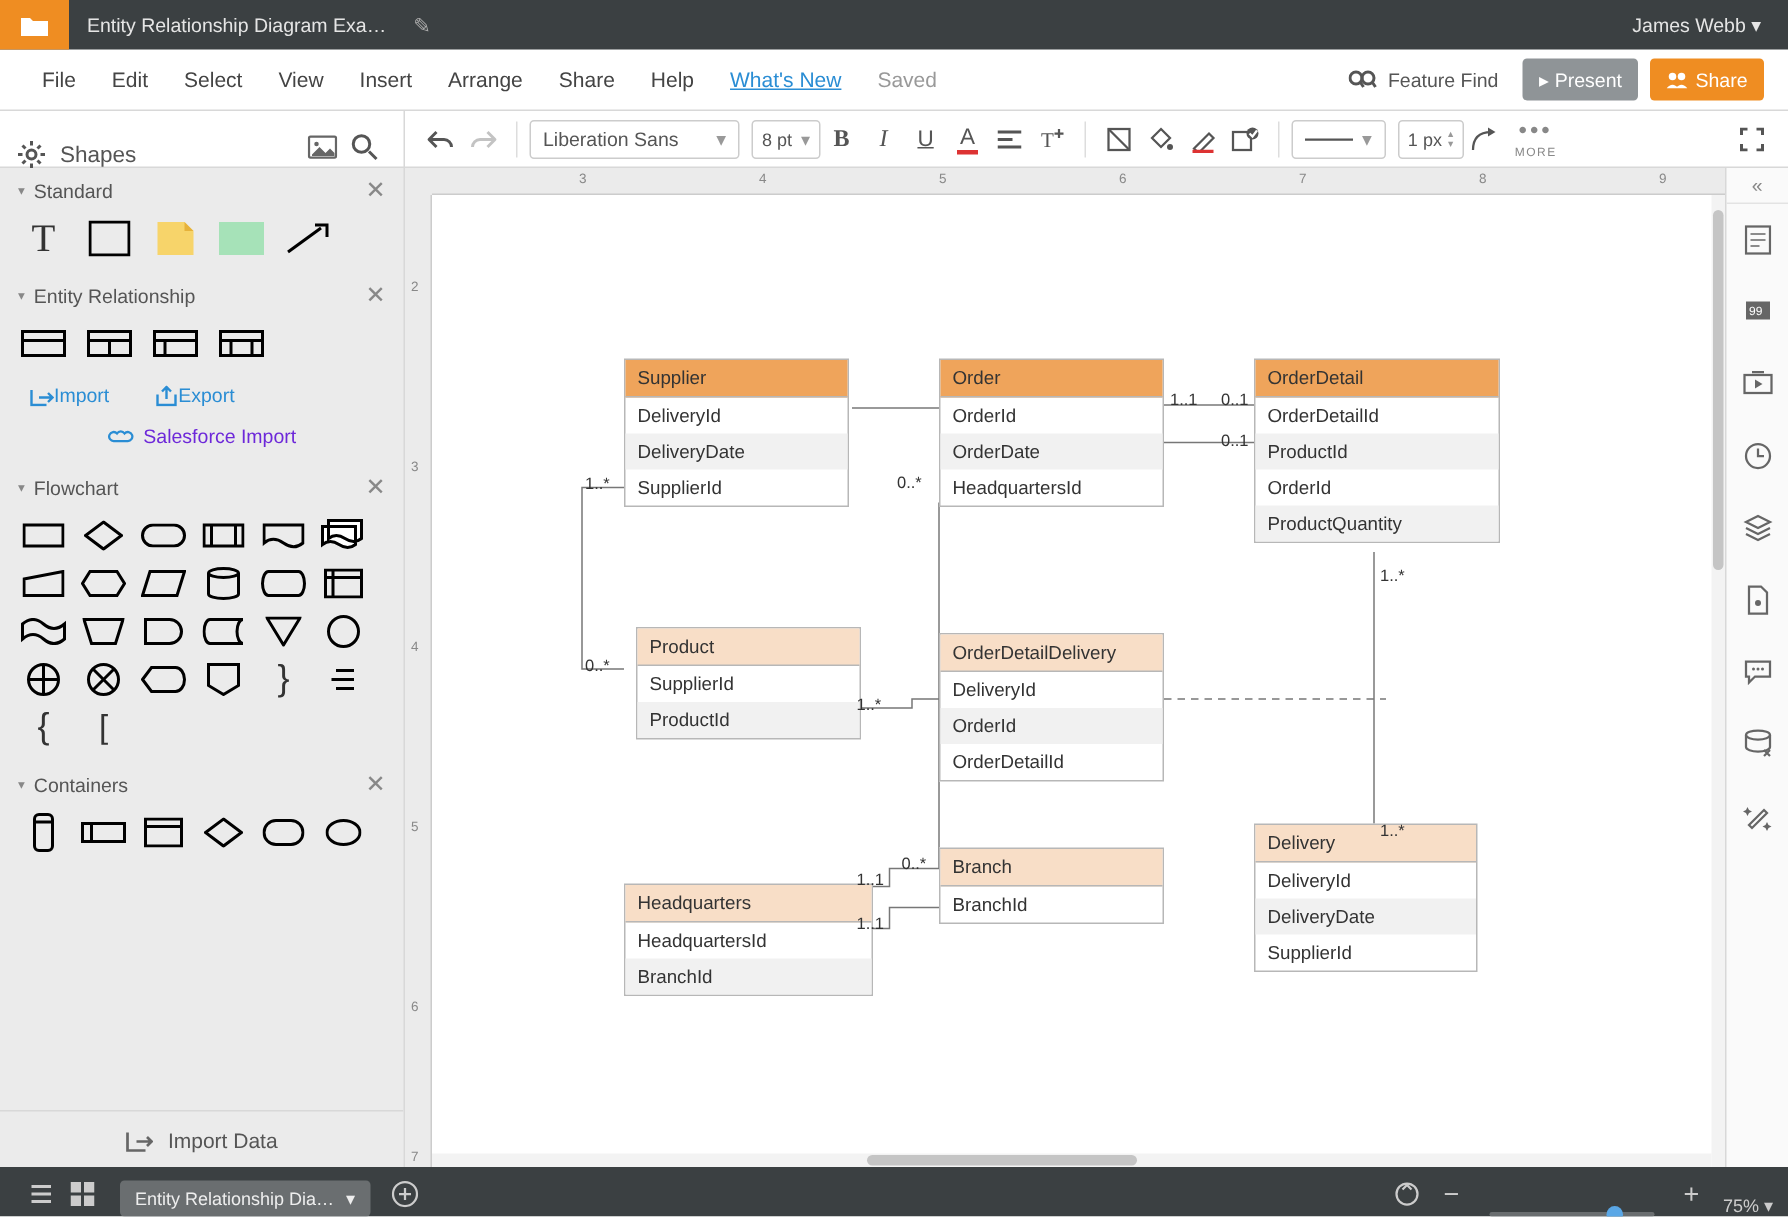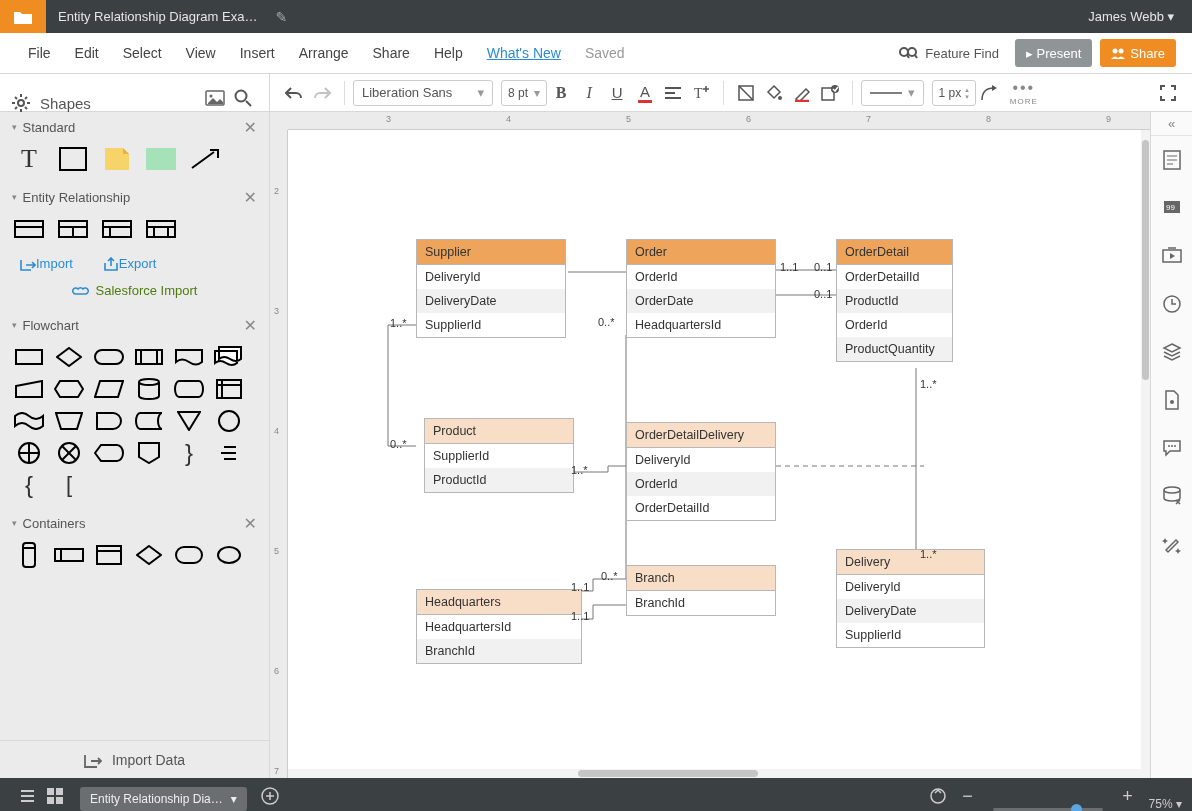--- a/index.html
+++ b/index.html
@@ -32,21 +32,21 @@
 .more{display:flex;flex-direction:column;align-items:center;color:#888;font-size:8px;letter-spacing:1px;margin-left:6px;cursor:pointer}
 .body{display:flex;height:666px}
 .leftpanel{width:270px;border-right:1px solid #d8d8d8;background:#ebebeb;overflow:hidden;position:relative}
 .cathdr{height:30px;display:flex;align-items:center;padding:0 12px;color:#555;font-size:13px;cursor:pointer}
 .cathdr .tri{margin-right:6px;font-size:9px;color:#888}
 .cathdr .x{margin-left:auto;color:#888;font-size:16px}
 .shaperow{display:flex;flex-wrap:wrap;padding:6px 14px 12px;gap:14px 14px}
 .shp{width:30px;height:22px;display:flex;align-items:center;justify-content:center}
 .erlinks{display:flex;padding:4px 20px 12px;gap:30px;color:#2a8dd4;font-size:13px}
 .erlinks a{display:flex;align-items:center;gap:0;cursor:pointer}
-.sfimport{text-align:right;color:#4d7c0f;font-size:13px;padding-bottom:12px;display:flex;align-items:center;justify-content:center;gap:6px}
+.sfimport{text-align:right;color:#6d28d9;font-size:13px;padding-bottom:12px;display:flex;align-items:center;justify-content:center;gap:6px}
 .importbar{position:absolute;bottom:0;left:0;right:0;height:38px;border-top:1px solid #d8d8d8;background:#ebebeb;display:flex;align-items:center;justify-content:center;gap:10px;color:#555;font-size:14px}
 .canvaswrap{flex:1;position:relative;background:#ebebeb}
 .ruler-h{position:absolute;top:0;left:18px;right:42px;height:18px;background:#ebebeb;border-bottom:1px solid #ccc;font-size:9px;color:#888}
 .ruler-h .tick{position:absolute;top:2px}
 .ruler-v{position:absolute;top:18px;left:0;width:18px;bottom:0;background:#ebebeb;border-right:1px solid #ccc;font-size:9px;color:#888}
 .ruler-v .tick{position:absolute;left:4px}
 .canvas{position:absolute;top:18px;left:18px;right:42px;bottom:0;background:#fff;overflow:hidden}
 .entity{position:absolute;border:1px solid #b7b7b7;background:#fff;font-size:12.5px}
 .entity .ehdr{padding:5px 8px;font-weight:400;border-bottom:1px solid #b7b7b7}
 .entity .erow{padding:5px 8px}
@@ -576,21 +576,21 @@
         <div class="erow">SupplierId</div>
       </div>
 
       <div class="entity" style="left:338px;top:109px;width:150px">
         <div class="ehdr hdr-dark">Order</div>
         <div class="erow">OrderId</div>
         <div class="erow">OrderDate</div>
         <div class="erow">HeadquartersId</div>
       </div>
 
-      <div class="entity" style="left:548px;top:109px;width:117px">
+      <div class="entity" style="left:548px;top:109px;width:164px">
         <div class="ehdr hdr-dark">OrderDetail</div>
         <div class="erow">OrderDetailId</div>
         <div class="erow">ProductId</div>
         <div class="erow">OrderId</div>
         <div class="erow">ProductQuantity</div>
       </div>
 
       <div class="entity" style="left:136px;top:288px;width:150px">
         <div class="ehdr hdr-light">Product</div>
         <div class="erow">SupplierId</div>

